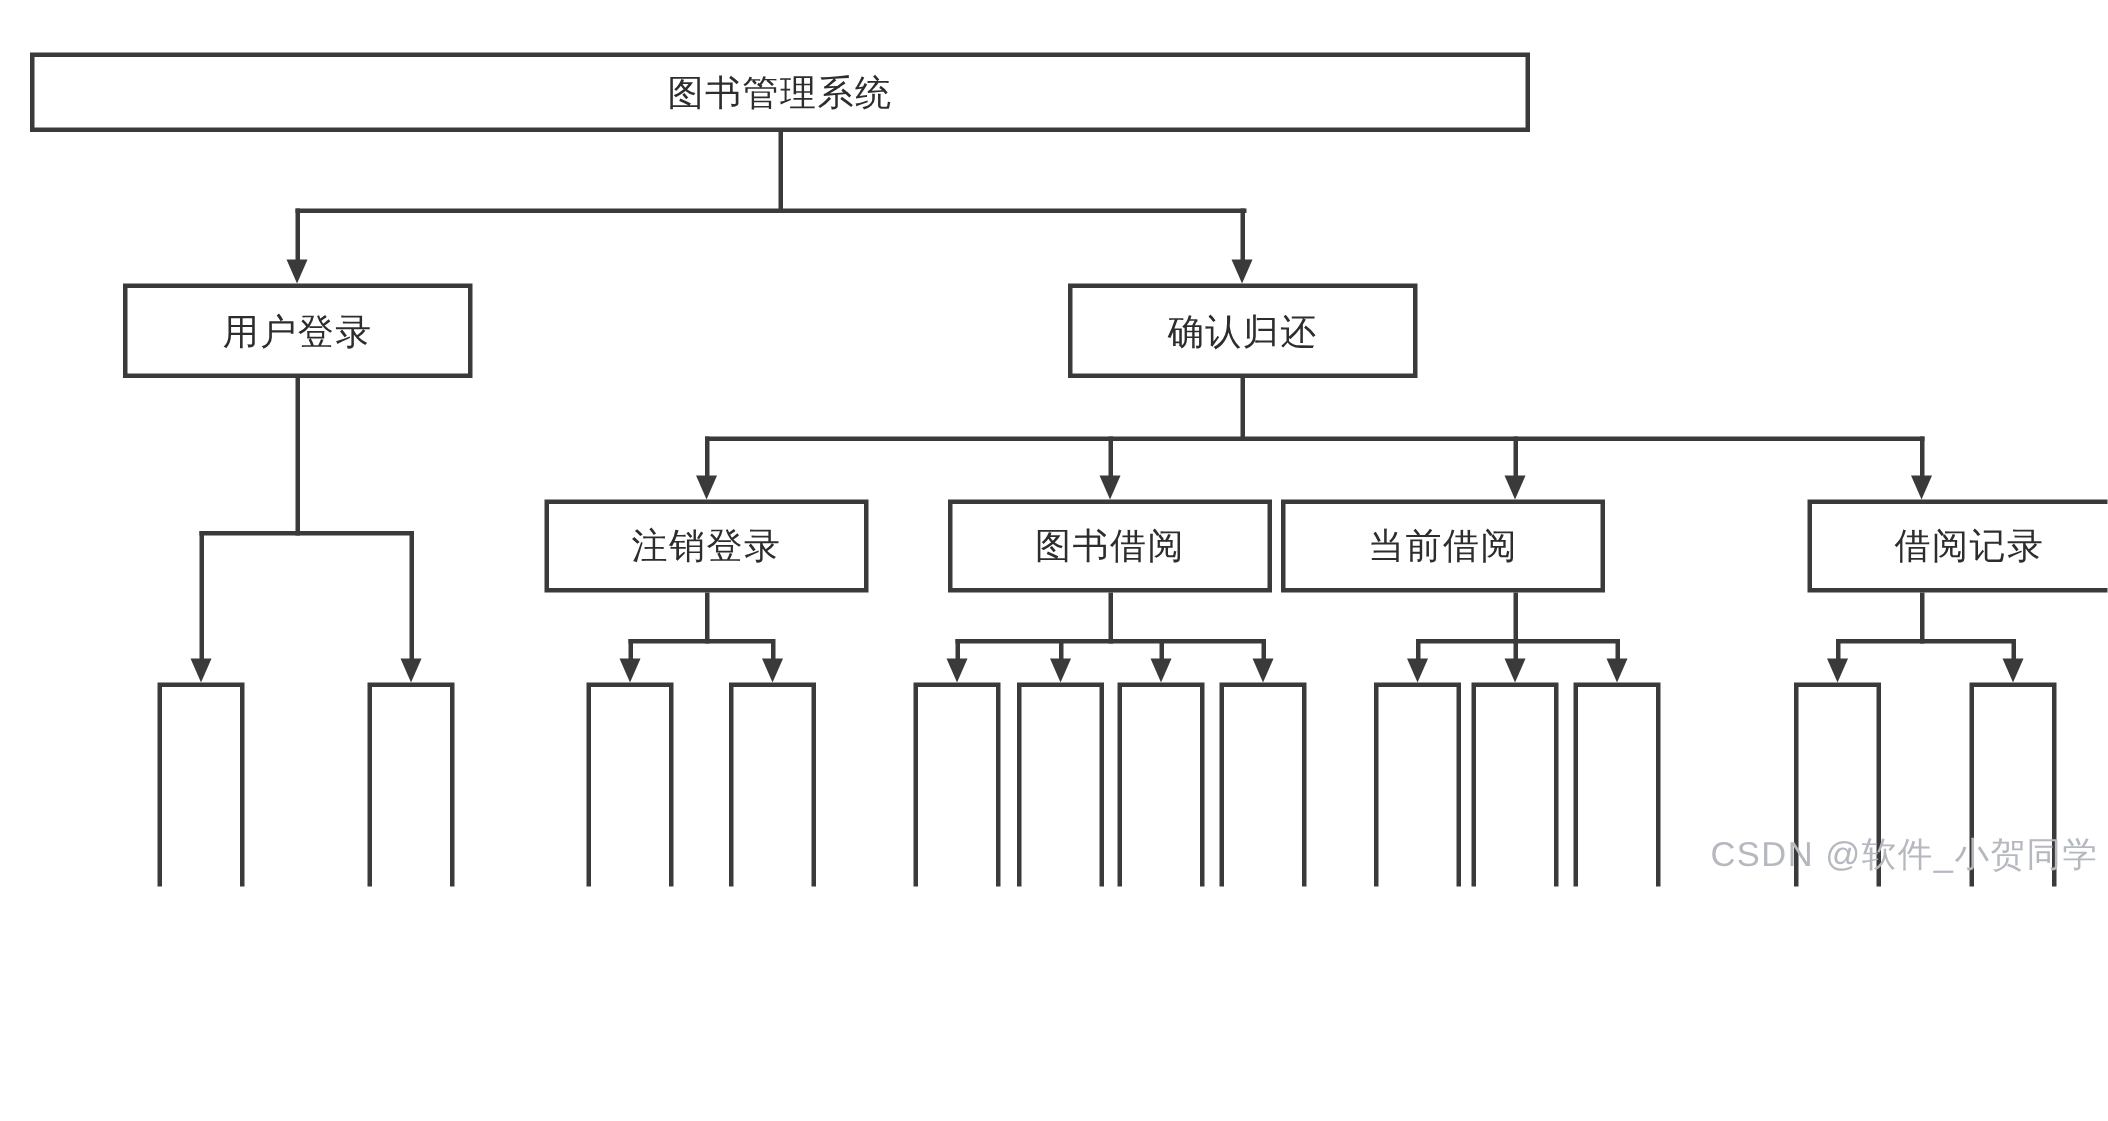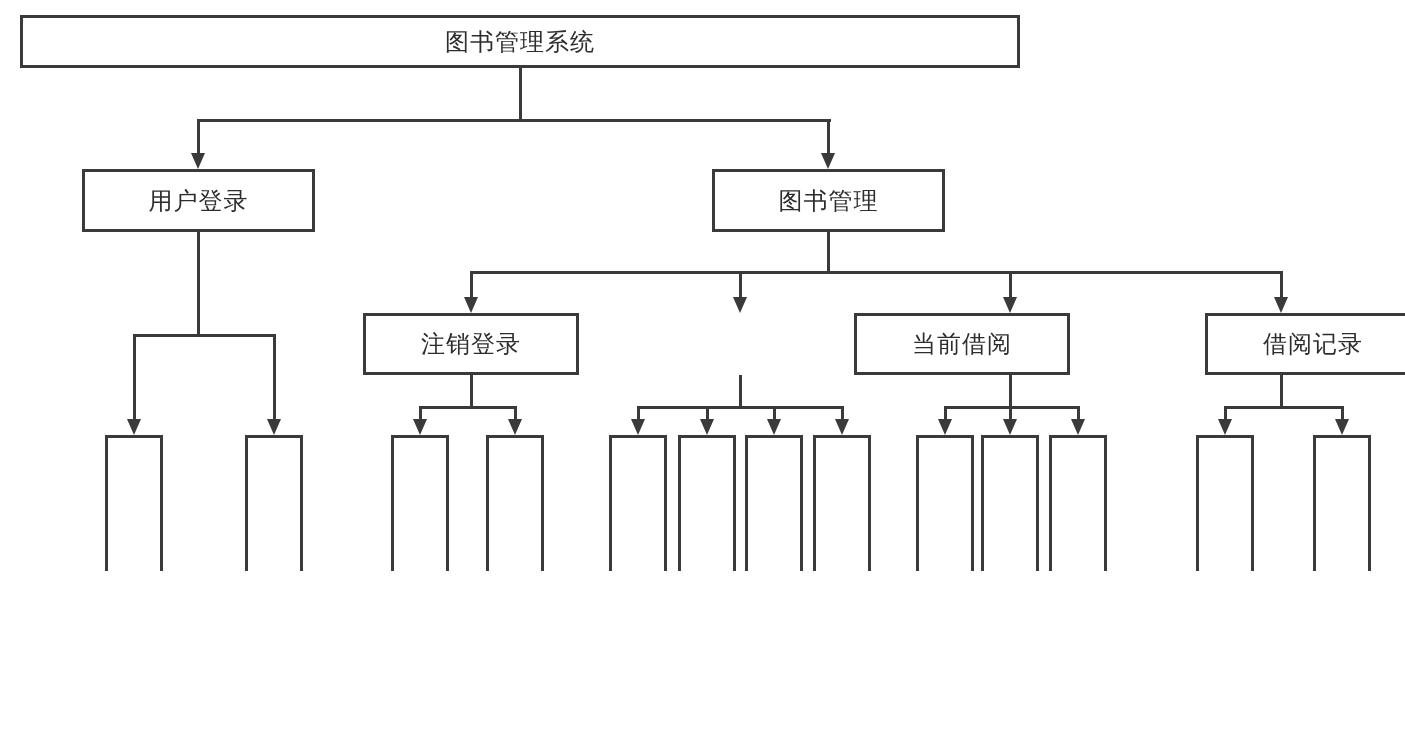--- a/index.html
+++ b/index.html
@@ -6,20 +6,21 @@
   body{
     font-family:"Liberation Sans","DejaVu Sans",sans-serif;
     background:#ffffff;
   }
   .canvas{
     position:relative;
     width:1405px;
     height:571px;
     background:#ffffff;
     overflow:hidden;
+    margin-top:20px;
   }
   .box{
     position:absolute;
     box-sizing:border-box;
     border:3px solid #3a3a3a;
     background:#ffffff;
     display:flex;
     align-items:center;
     justify-content:center;
     color:#2d2d2d;
@@ -59,25 +60,28 @@
 <div class="canvas">
 
   <div class="box" style="left:20px;top:15px;width:1000px;height:53px">
     <span>图书管理系统</span>
   </div>
 
   <div class="box" style="left:82px;top:169px;width:233px;height:63px">
     <span>用户登录</span>
   </div>
   <div class="box" style="left:712px;top:169px;width:233px;height:63px">
-    <span>图书管理</span>
+    <span>确认归还</span>
   </div>
 
   <div class="box" style="left:363px;top:313px;width:216px;height:62px">
     <span>注销登录</span>
+  </div>
+  <div class="box" style="left:632px;top:313px;width:216px;height:62px">
+    <span>图书借阅</span>
   </div>
   <div class="box" style="left:854px;top:313px;width:216px;height:62px">
     <span>当前借阅</span>
   </div>
   <div class="box" style="left:1205px;top:313px;width:216px;height:62px">
     <span>借阅记录</span>
   </div>
 
   <div class="box vbox" style="left:105px;top:435px;width:58px;height:300px">
     <span>用户登录</span>
@@ -171,14 +175,15 @@
   <div class="vl" style="left:1077px;top:406px;height:15px"></div>
   <div class="arr" style="left:1071px;top:419px"></div>
 
   <div class="vl" style="left:1280px;top:375px;height:34px"></div>
   <div class="hl" style="left:1224px;top:406px;width:120px"></div>
   <div class="vl" style="left:1224px;top:406px;height:15px"></div>
   <div class="arr" style="left:1218px;top:419px"></div>
   <div class="vl" style="left:1341px;top:406px;height:15px"></div>
   <div class="arr" style="left:1335px;top:419px"></div>
 
+  <div class="watermark">CSDN @软件_小贺同学</div>
 
 </div>
 
 </body></html>

